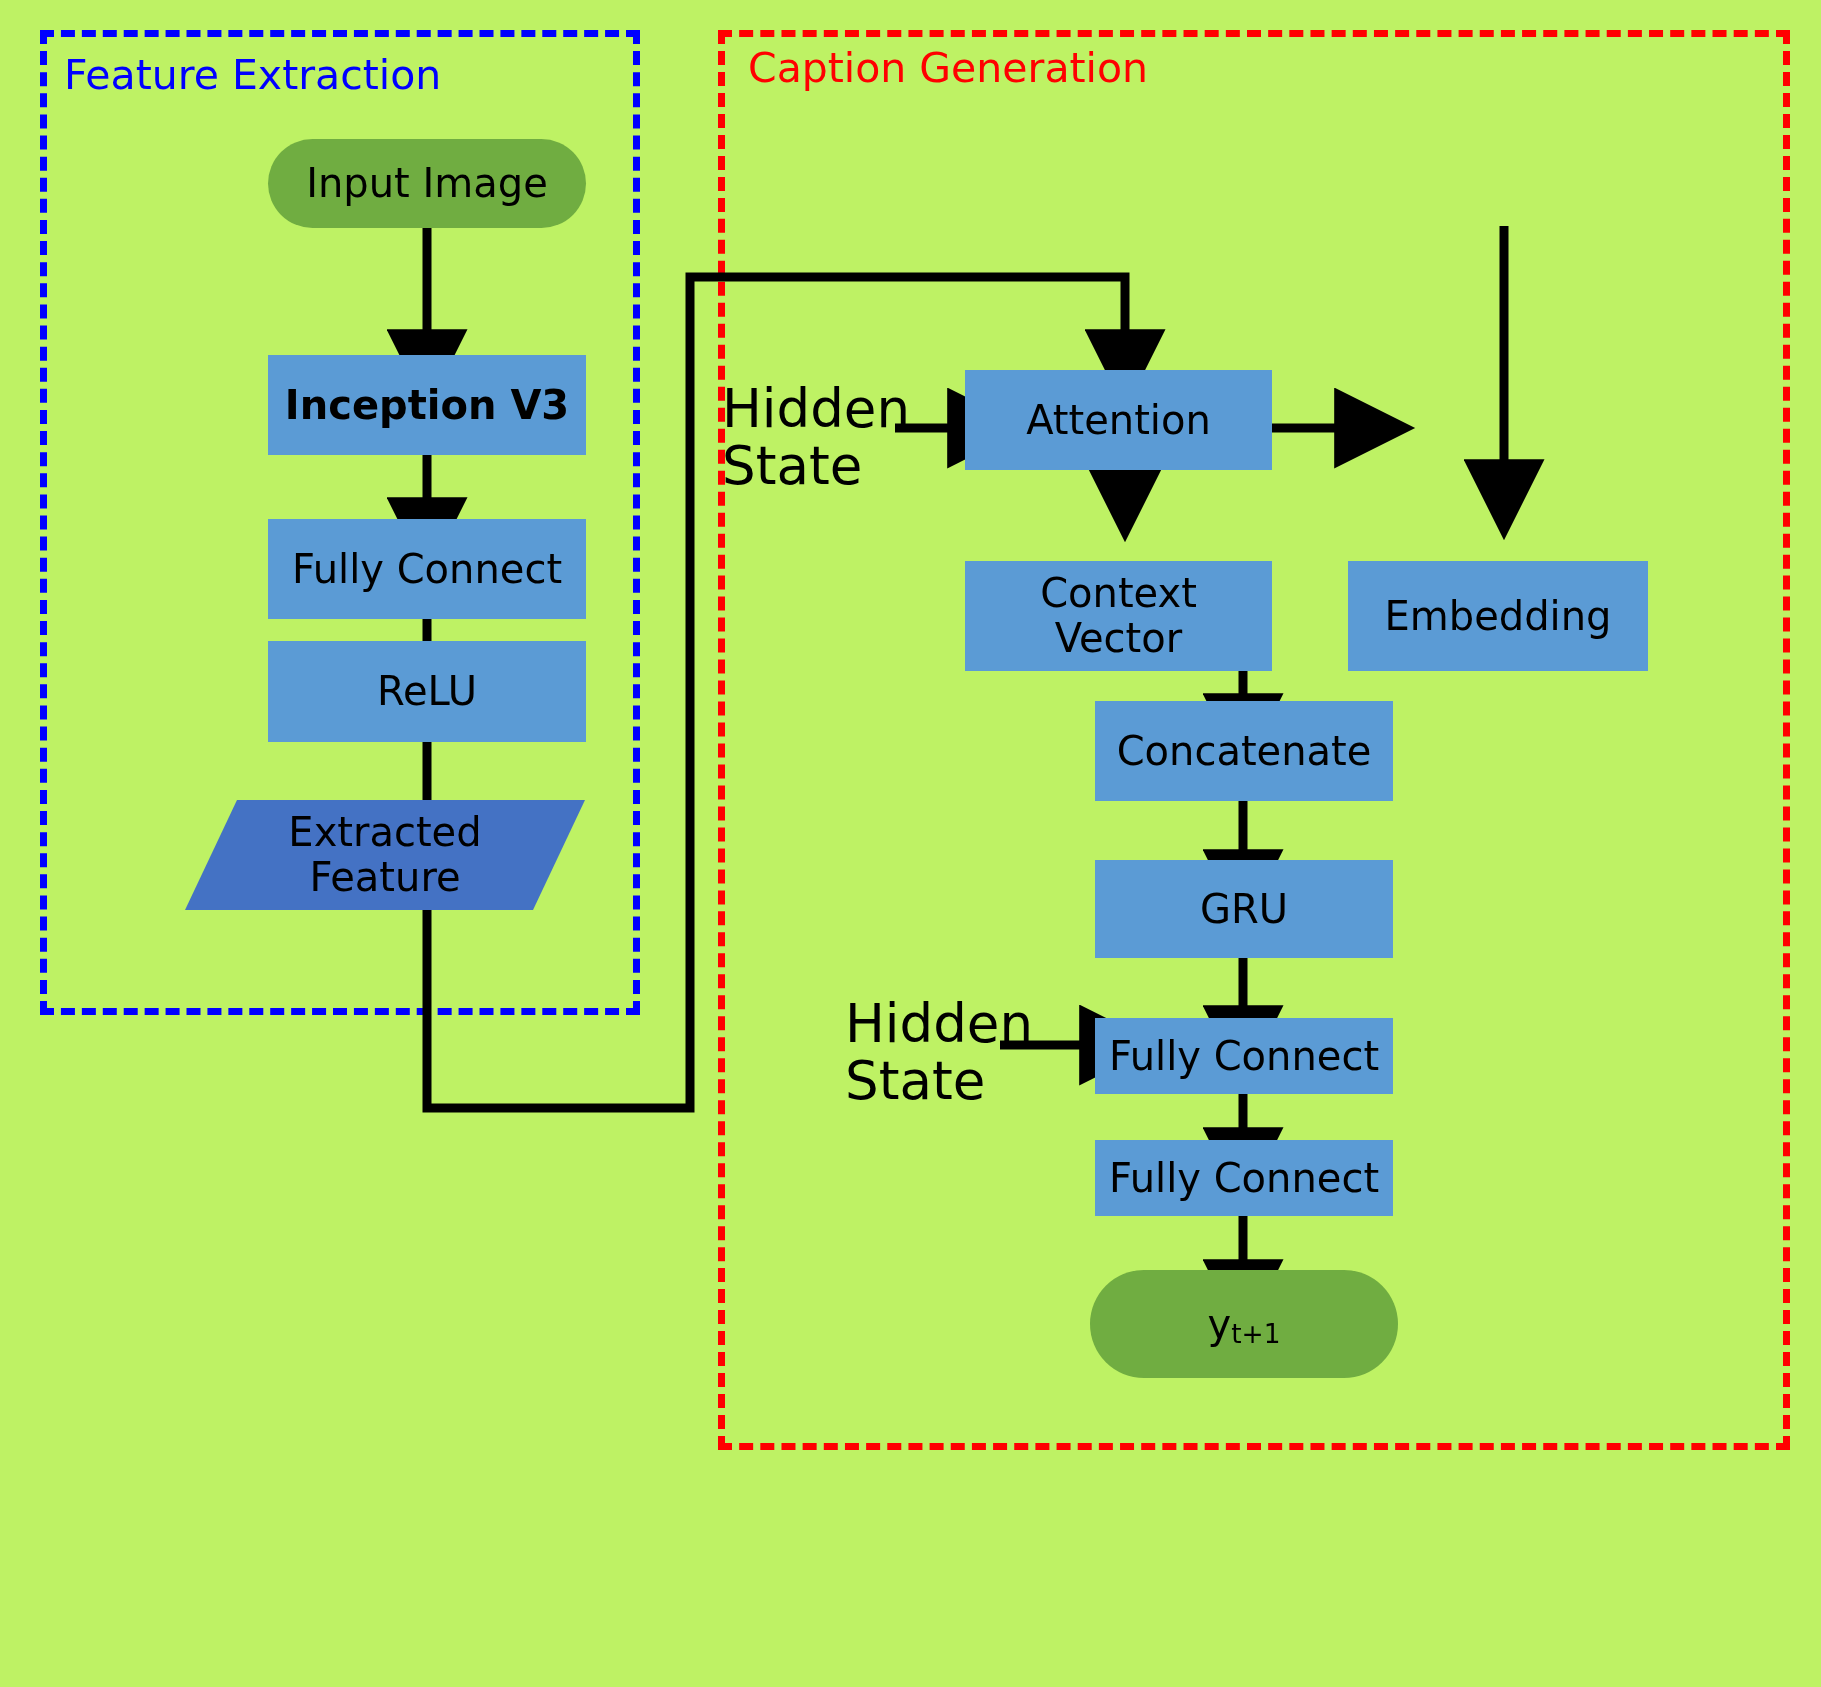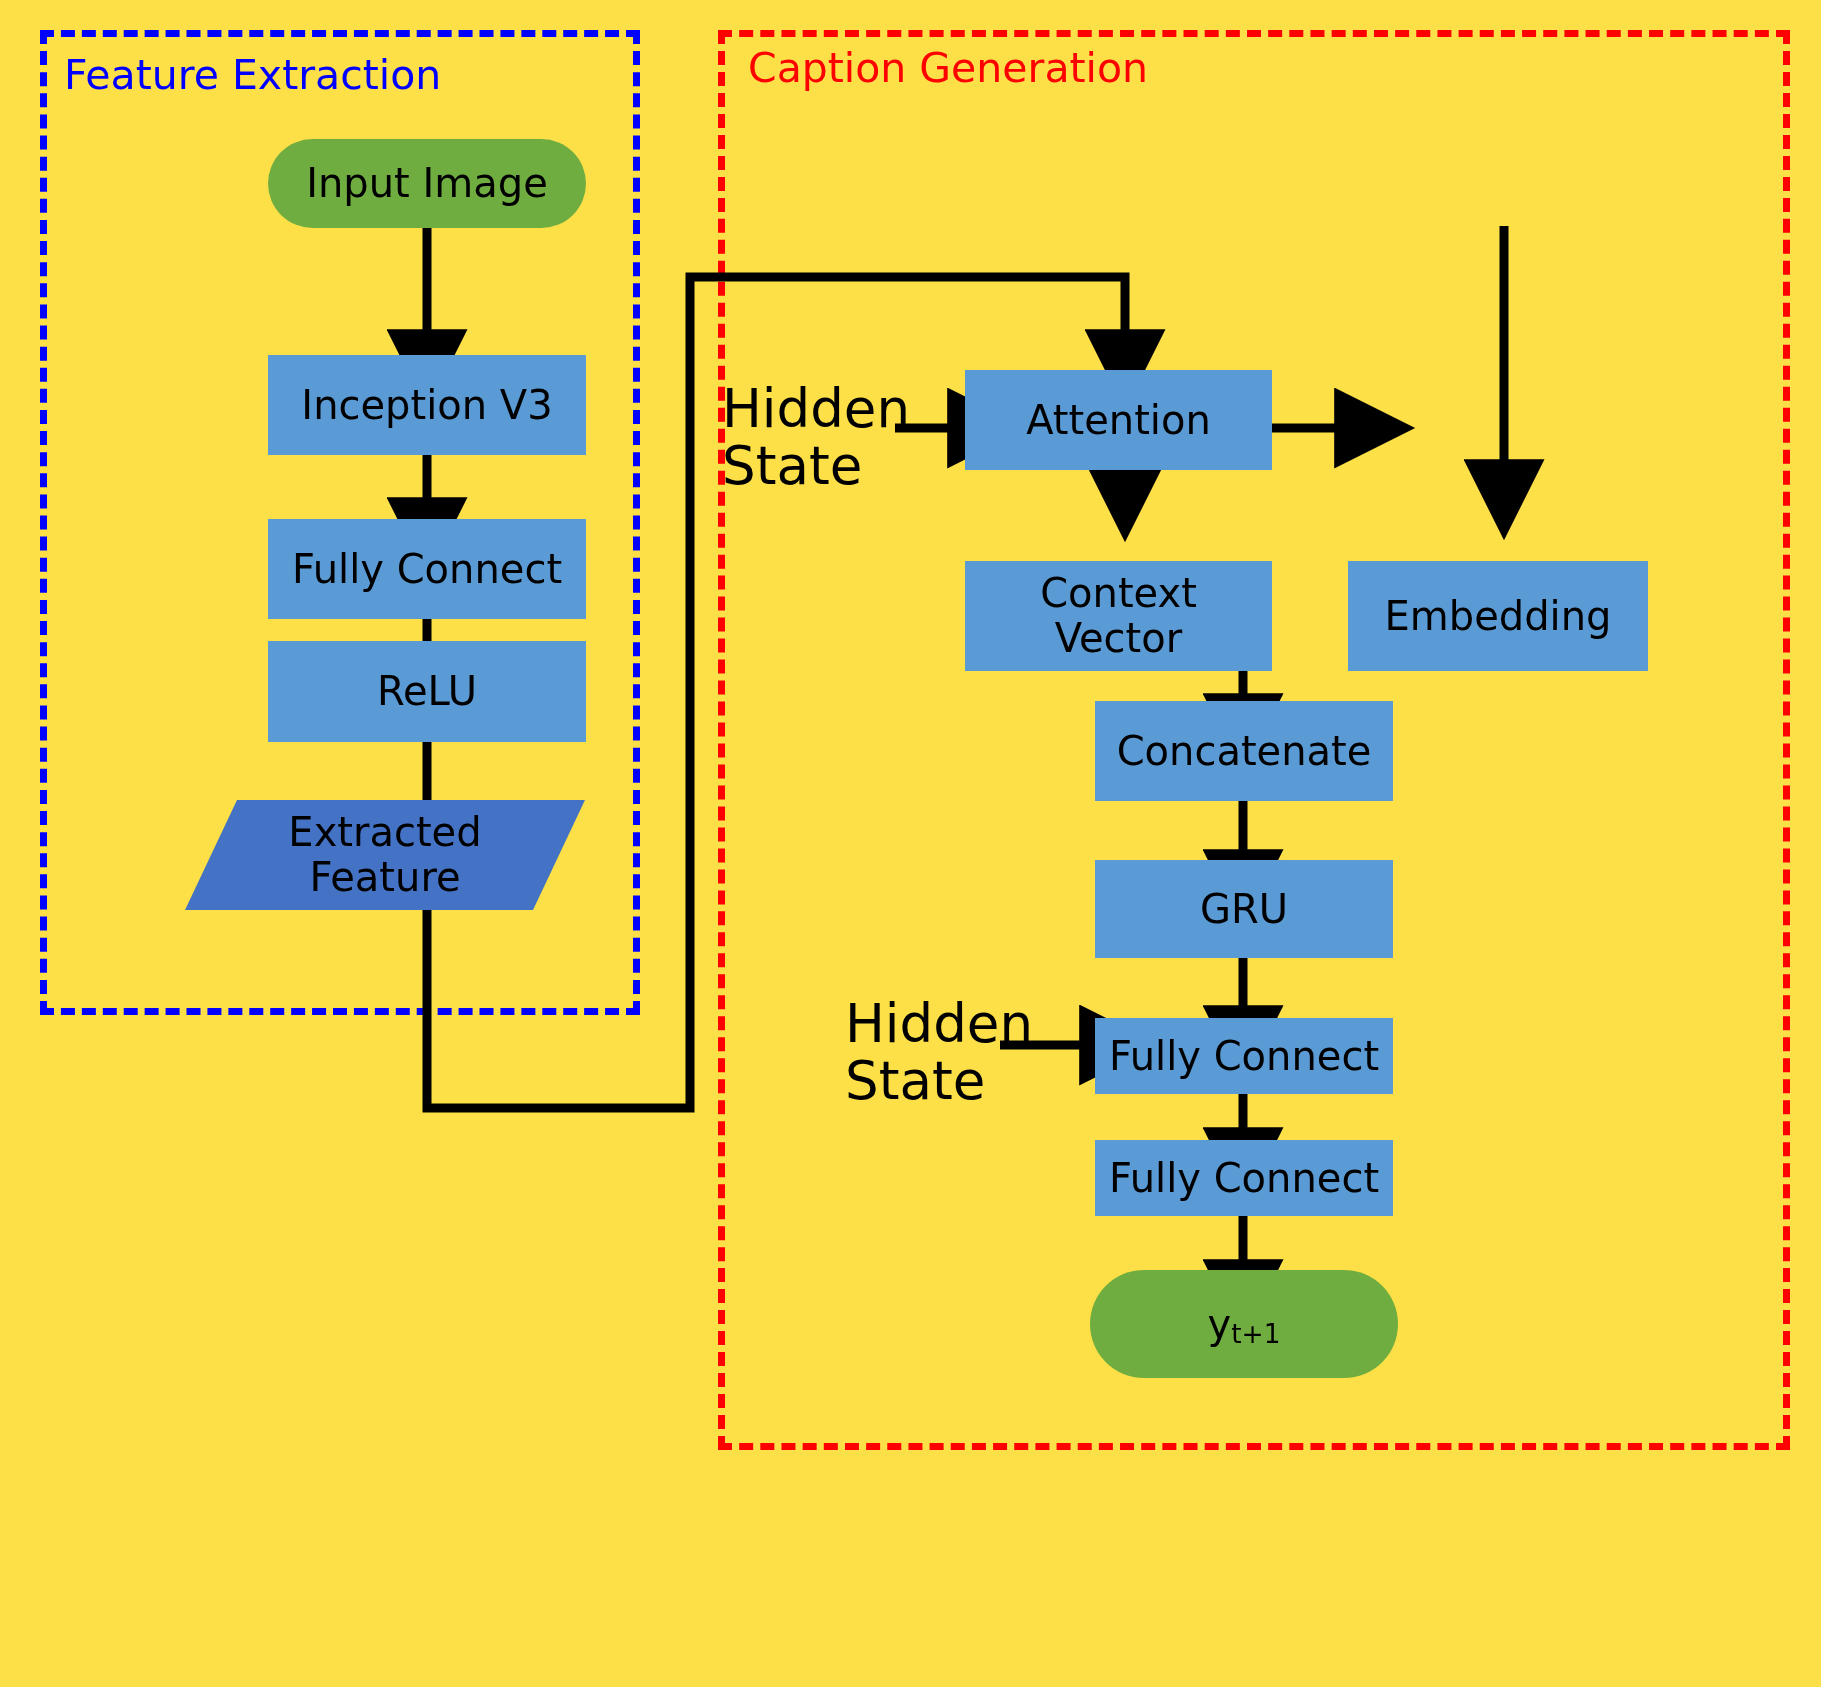--- a/index.html
+++ b/index.html
@@ -1,17 +1,17 @@
 <!DOCTYPE html>
 <html><head>
 <meta charset="utf-8">
 <style>
   html,body{margin:0;padding:0;background:#ffffff;}
   body{font-family:"DejaVu Sans",sans-serif;}
-  #stage{position:relative;width:1821px;height:1687px;background:#fde047;overflow:hidden;}
+  #stage{position:relative;width:1821px;height:1687px;background:#bef264;overflow:hidden;}
 
   
   .group{position:absolute;box-sizing:border-box;background:transparent;}
   .group-label{position:absolute;white-space:nowrap;font-size:41px;line-height:1;}
 
   
   .node{position:absolute;box-sizing:border-box;display:flex;align-items:center;
         justify-content:center;text-align:center;color:#000;font-size:40px;line-height:1.12;}
   .proc{background:#5B9BD5;}
   .term{background:#70AD41;border-radius:999px;}
@@ -75,21 +75,21 @@
       <path d="M427,905 L427,1108 L690,1108 L690,277 L1125,277 L1125,340"></path>
 
       <path d="M1272,428 L1345,428"></path>
     </g>
   </svg>
 
   <div class="node term" style="left:268px;top:139px;width:318px;height:89px;">
     <span>Input Image</span>
   </div>
 
-  <div class="node proc" style="left:268px;top:355px;width:318px;height:100px;">
+  <div class="node proc" style="left:268px;top:355px;width:318px;height:100px;font-weight:bold;">
     <span>Inception V3</span>
   </div>
 
   <div class="node proc" style="left:268px;top:519px;width:318px;height:100px;">
     <span>Fully Connect</span>
   </div>
 
   <div class="node proc" style="left:268px;top:641px;width:318px;height:101px;">
     <span>ReLU</span>
   </div>

